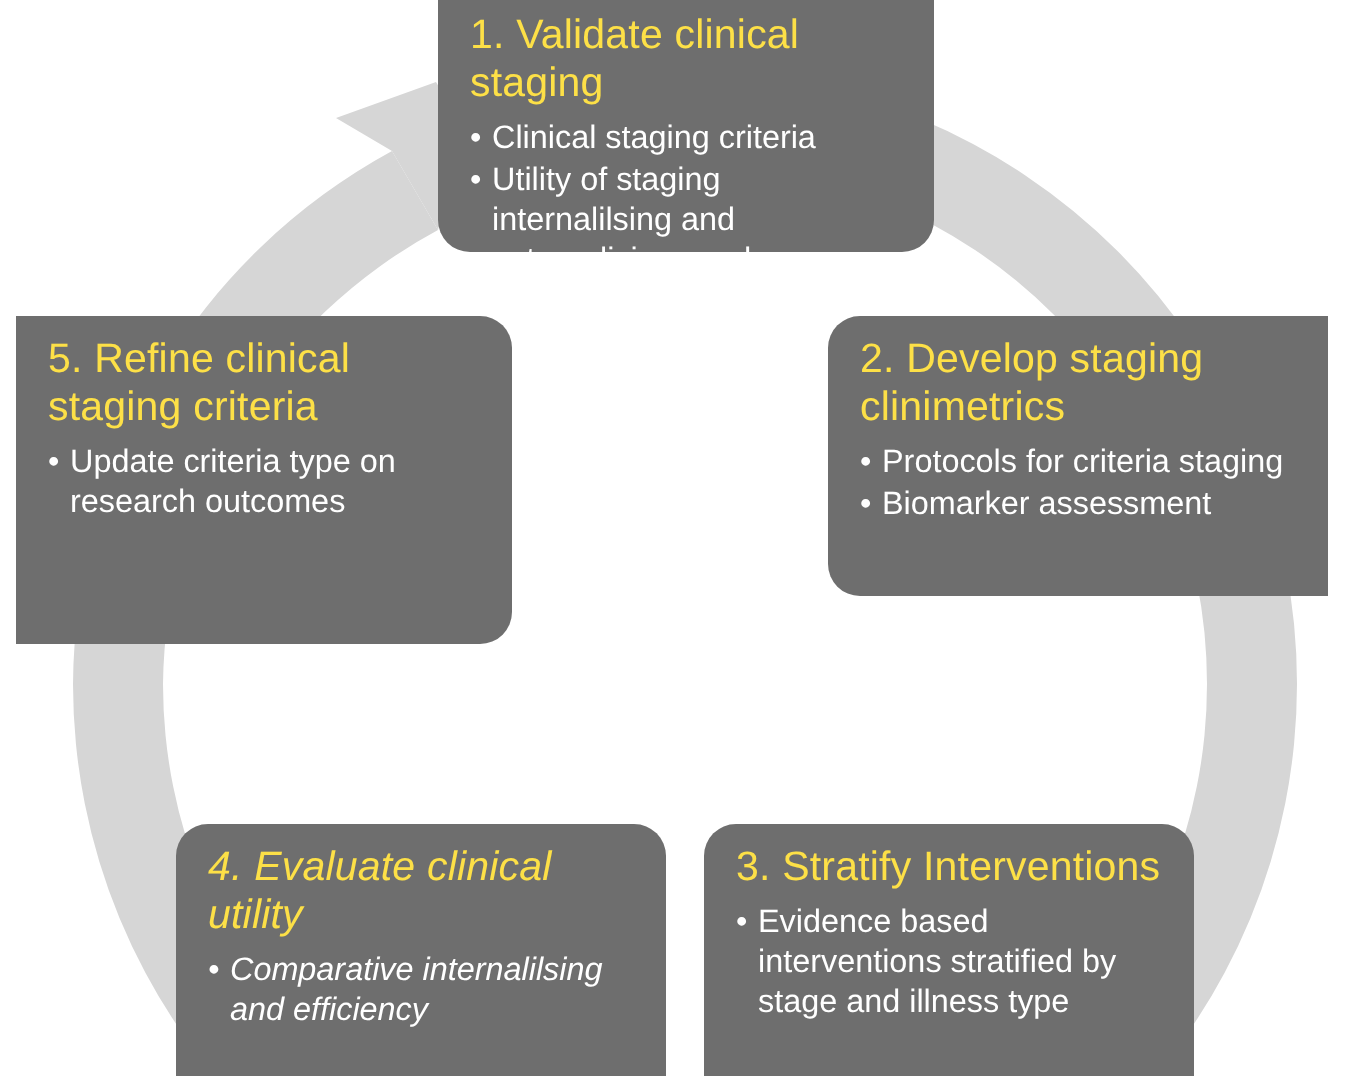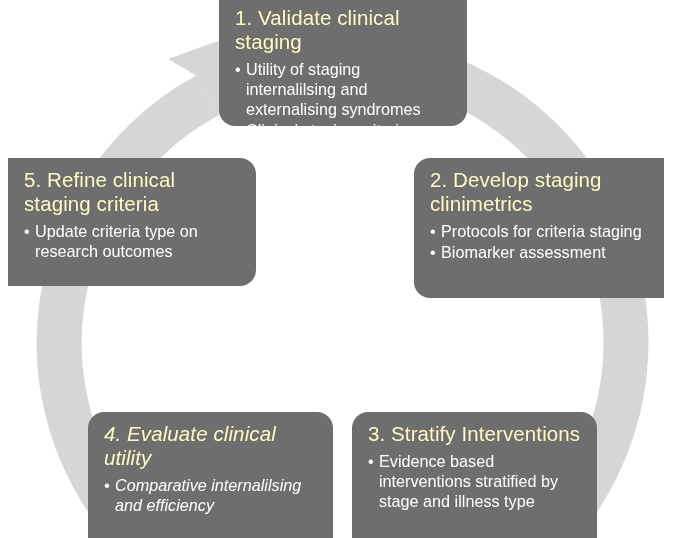--- a/index.html
+++ b/index.html
@@ -29,21 +29,21 @@
     background: #6e6e6e;
     border-radius: 16px;
     box-sizing: border-box;
     color: #ffffff;
     padding: 10px 14px 10px 16px;
   }
   .node-title {
     font-size: 20.5px;
     line-height: 1.18;
     font-weight: normal;
-    color: #fef9c3;
+    color: #fde047;
     letter-spacing: 0.1px;
     margin: 0 0 6px 0;
     white-space: pre-line;
   }
   .node-bullets {
     list-style: none;
     margin: 0;
     padding: 0;
   }
   .node-bullets li {
@@ -60,21 +60,21 @@
     left: 0;
     top: -0.5px;
     font-size: 16.2px;
     line-height: 1.22;
   }
   
   #box-1 { left: 219px; top: 0px;   width: 248px; height: 126px; border-radius: 0 0 16px 16px; padding-top: 6px;}
   #box-2 { left: 414px; top: 158px; width: 250px; height: 140px; border-radius: 16px 0 0 16px;}
   #box-3 { left: 352px; top: 412px; width: 245px; height: 138px; border-radius: 16px 16px 0 0;}
   #box-4 { left: 88px;  top: 412px; width: 245px; height: 126px; border-radius: 16px 16px 0 0; font-style: italic;}
-  #box-5 { left: 8px;   top: 158px; width: 248px; height: 128px; border-radius: 0 16px 16px 0;}
+  #box-5 { left: 8px;   top: 158px; width: 248px; height: 164px; border-radius: 0 16px 16px 0;}
 </style>
 </head>
 <body>
 
 <div id="canvas">
 
   <svg id="ring-layer" viewBox="0 0 685 538" aria-hidden="true">
 
     <path fill="#d6d6d6" d="M 342.5 36
              A 306 306 0 0 1 648.5 342
@@ -92,22 +92,22 @@
              L 168 59
              L 196 75.5
              L 219 115
              L 232 64
              Z"></path>
   </svg>
 
   <div class="node-box" id="box-1">
     <div class="node-title">1. Validate clinical staging</div>
     <ul class="node-bullets">
+      <li>Clinical staging criteria</li>
       <li>Utility of staging internalilsing and externalising syndromes</li>
-      <li>Clinical staging criteria</li>
     </ul>
   </div>
 
   <div class="node-box" id="box-2">
     <div class="node-title">2. Develop staging clinimetrics</div>
     <ul class="node-bullets">
       <li>Protocols for criteria staging</li>
       <li>Biomarker assessment</li>
     </ul>
   </div>

